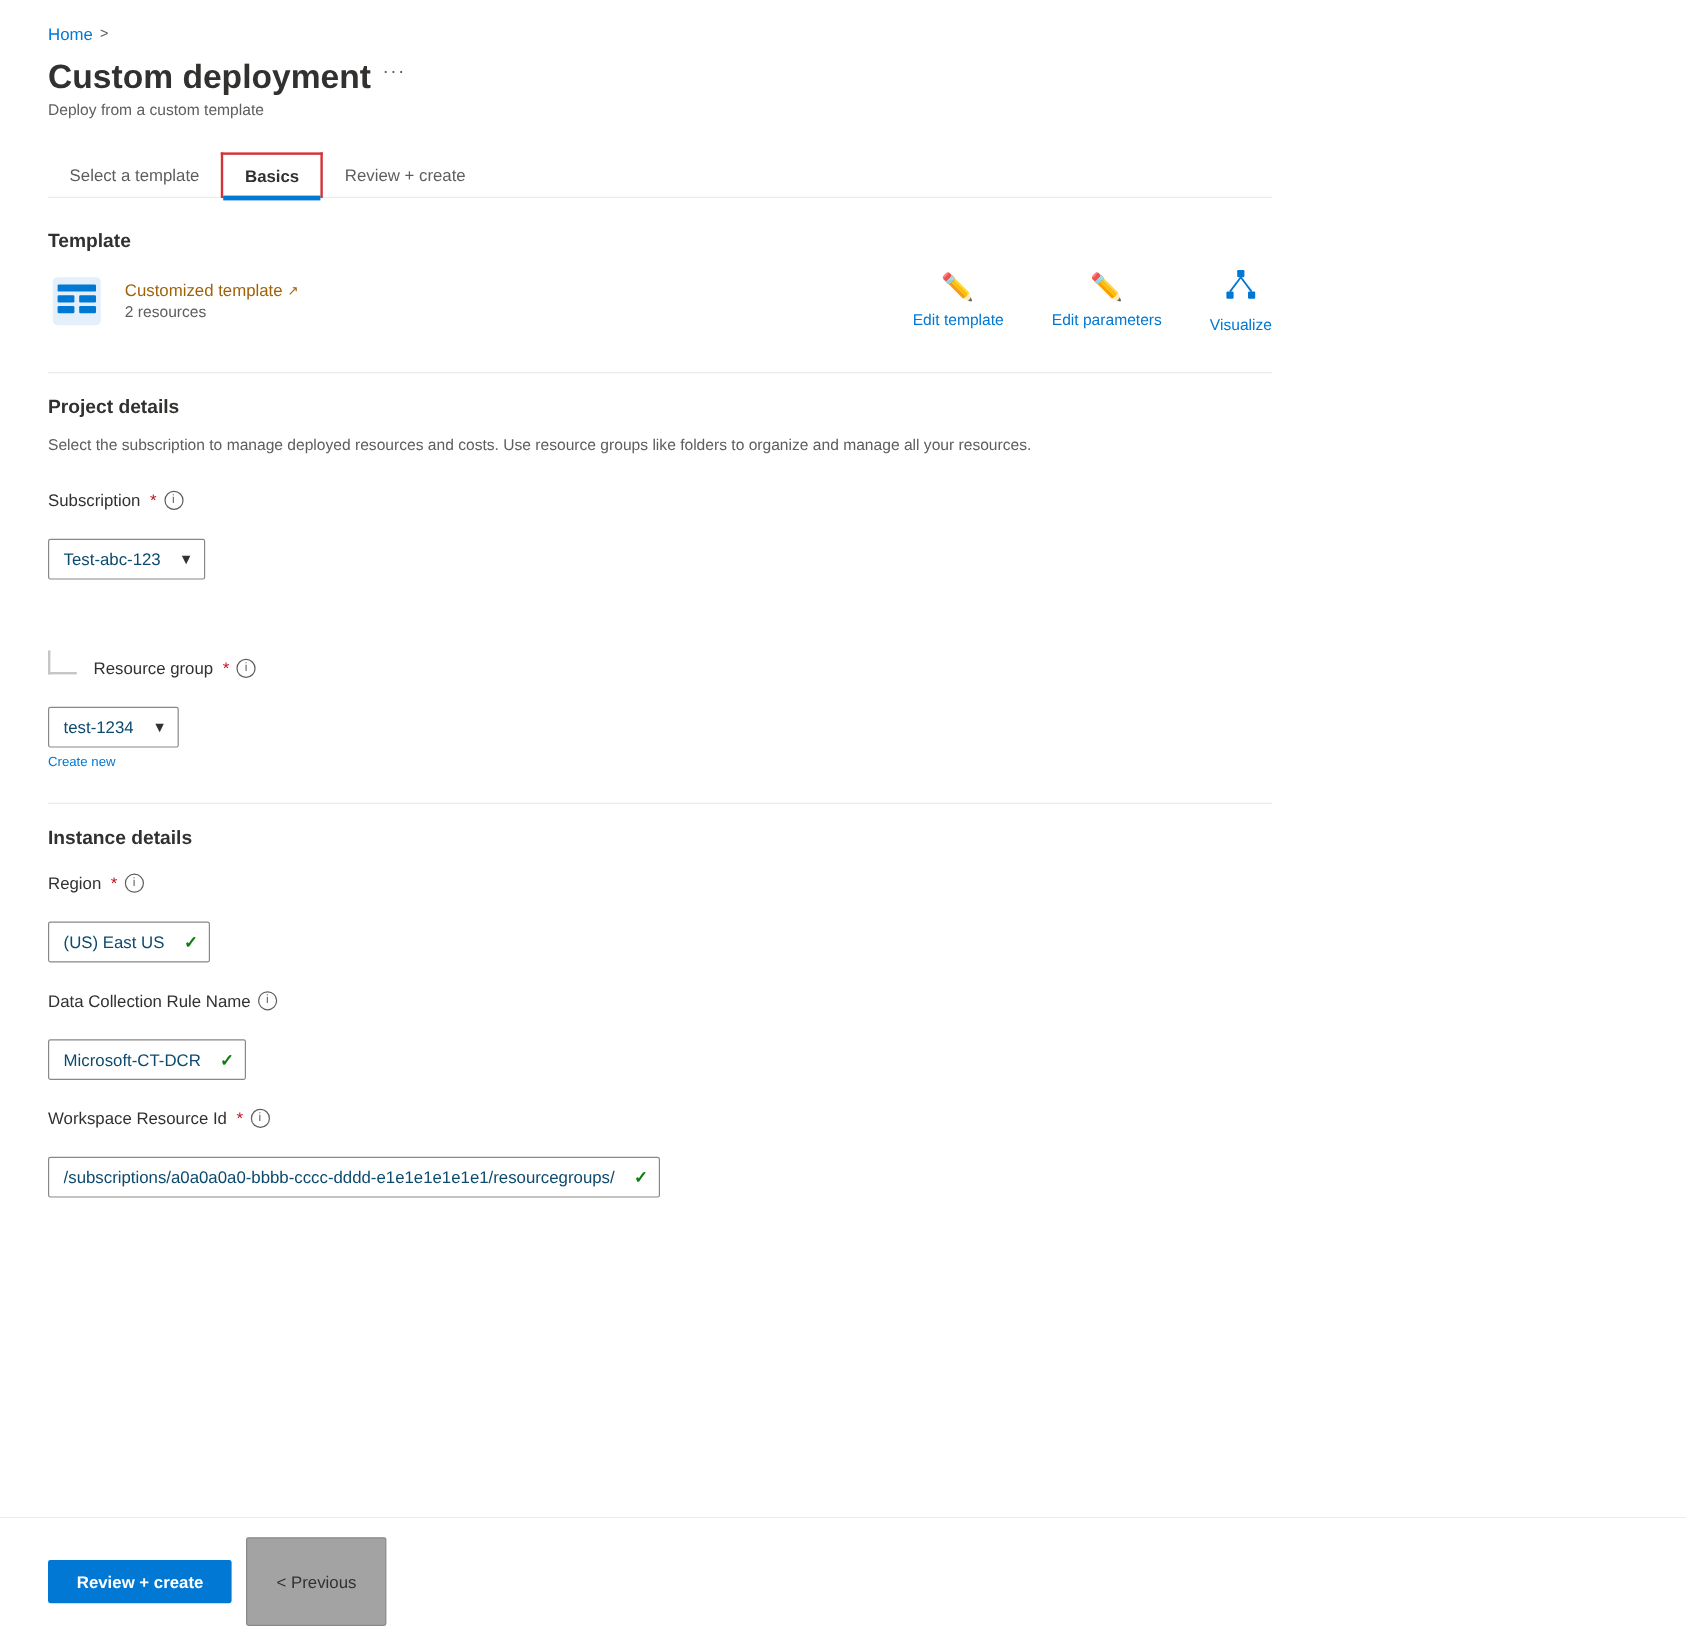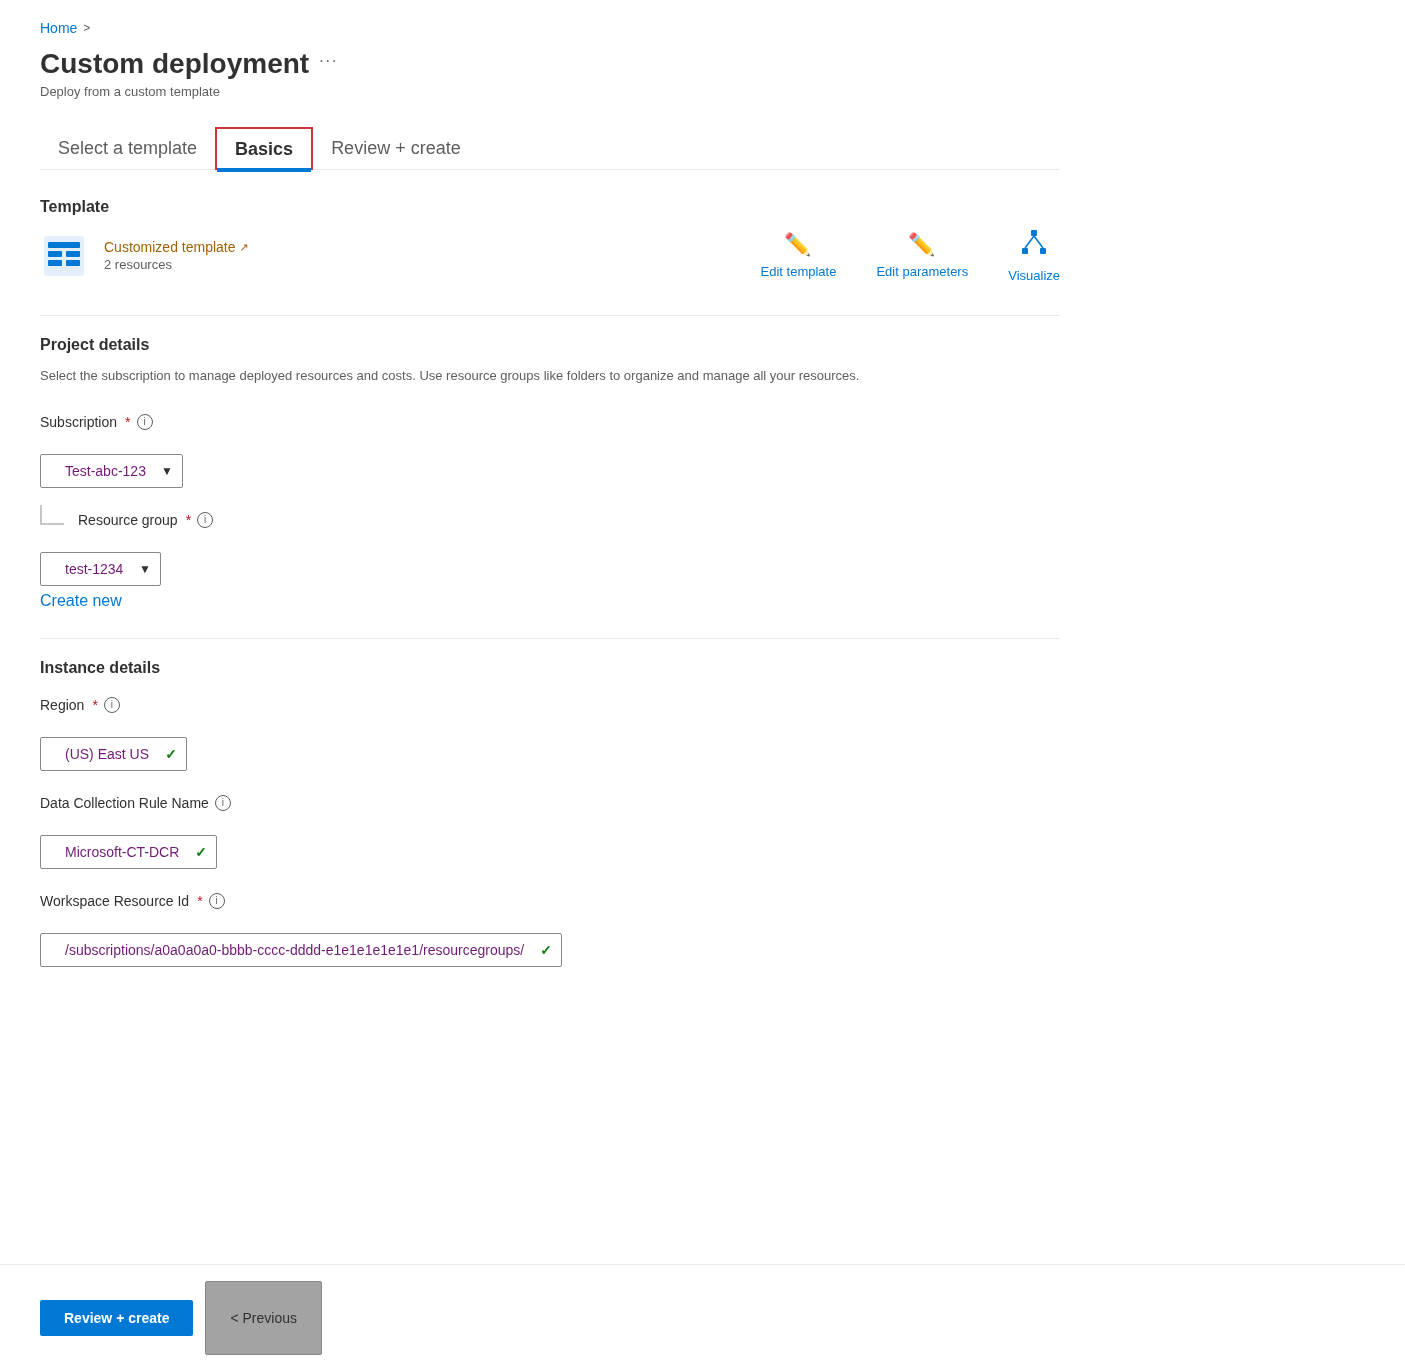--- a/index.html
+++ b/index.html
@@ -47,21 +47,21 @@
     }
     .tabs {
       display: flex;
       align-items: center;
       gap: 0;
       margin-bottom: 28px;
       border-bottom: 1px solid #edebe9;
     }
     .tab {
       padding: 10px 18px;
-      font-size: 18px;
+      font-size: 14px;
       color: #605e5c;
       cursor: pointer;
       position: relative;
       white-space: nowrap;
     }
     .tab.active {
       color: #323130;
       font-weight: 600;
       border: 2px solid #d13438;
       border-bottom: none;
@@ -190,25 +190,25 @@
     }
     .form-control-col {
       flex: 1;
     }
     .select-wrapper {
       position: relative;
       width: 100%;
     }
     .select-wrapper select {
       width: 100%;
-      padding: 8px 36px 8px 24px;
+      padding: 8px 36px 8px 12px;
       border: 1px solid #8a8886;
       border-radius: 2px;
       font-size: 14px;
-      color: #701a75;
+      color: #0c4a6e;
       background: #fff;
       appearance: none;
       -webkit-appearance: none;
       cursor: pointer;
     }
     .select-chevron {
       position: absolute;
       right: 10px;
       top: 50%;
       transform: translateY(-50%);
@@ -221,28 +221,29 @@
       right: 10px;
       top: 50%;
       transform: translateY(-50%);
       pointer-events: none;
       color: #107c10;
       font-size: 14px;
       font-weight: bold;
     }
     .create-new-link {
       color: #0078d4;
-      font-size: 16px;
+      font-size: 11px;
       cursor: pointer;
       text-decoration: none;
       display: inline-block;
       margin-top: 6px;
     }
     .resource-group-label-col {
       display: flex;
+      margin-top: 42px;
     }
     .indent-line {
       width: 24px;
       height: 20px;
       border-left: 2px solid #c8c6c4;
       border-bottom: 2px solid #c8c6c4;
       margin-right: 8px;
       margin-top: -10px;
     }
     .instance-details-section {

